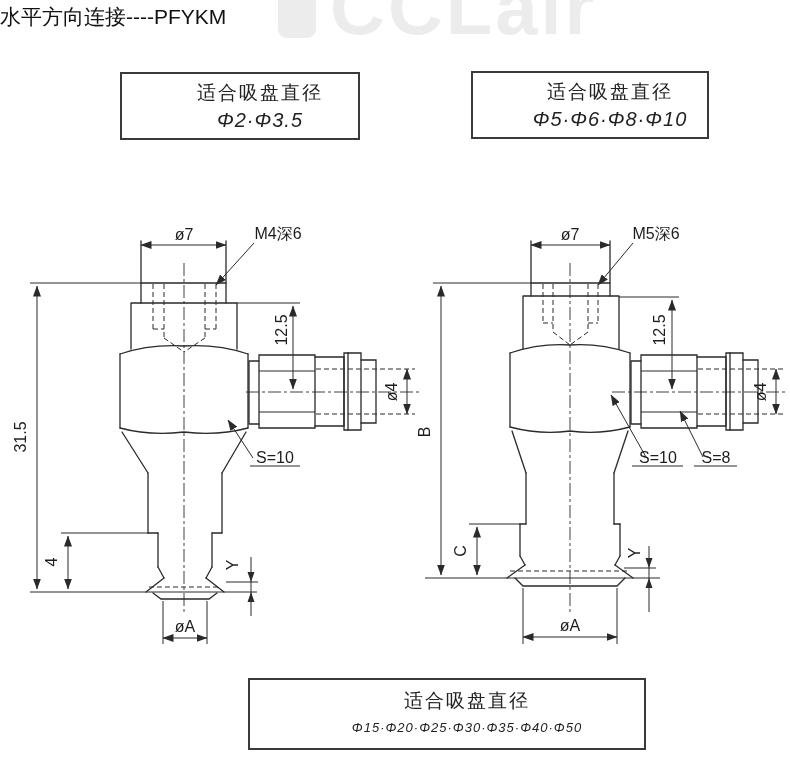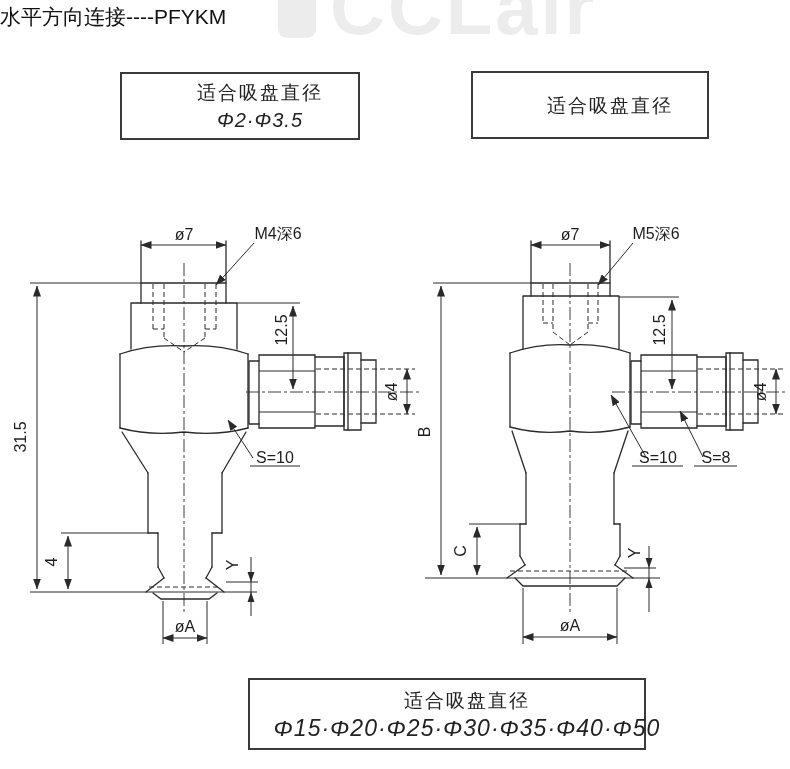--- a/index.html
+++ b/index.html
@@ -14,21 +14,21 @@
   #title{position:absolute;left:0;top:3px;font-size:21px;color:#111;white-space:nowrap;}
   
   .note-box{position:absolute;border:2px solid #3a3a3a;border-radius:0;background:#fff;
             display:flex;flex-direction:column;align-items:center;justify-content:center;
             color:#222;padding-left:40px;}
   #box-left{left:120px;top:72px;width:196px;height:64px;}
   #box-right{left:471px;top:71px;width:194px;height:64px;}
   #box-bottom{left:248px;top:678px;width:354px;height:68px;}
   .note-heading{font-size:19px;letter-spacing:2px;line-height:27px;}
   .note-values{font-size:20px;letter-spacing:1px;line-height:28px;white-space:nowrap;font-style:italic;}
-  #box-bottom .note-values{font-size:23px;}
+  #box-bottom .note-values{font-size:13px;}
   
   #drawing{position:absolute;left:0;top:0;}
   .out{stroke:#2a2a2a;stroke-width:1.3;fill:none;stroke-linecap:round;}
   .thin{stroke:#2a2a2a;stroke-width:1;fill:none;}
   .hid{stroke:#2a2a2a;stroke-width:1;fill:none;stroke-dasharray:5 3;}
   .cl{stroke:#2a2a2a;stroke-width:0.9;fill:none;stroke-dasharray:13 3 3 3;}
   .dim{stroke:#2a2a2a;stroke-width:1;fill:none;}
   .arr{fill:#2a2a2a;stroke:none;}
   text{fill:#1d1d1d;font-family:"Liberation Sans","DejaVu Sans",sans-serif;font-size:16px;}
 </style>
@@ -41,20 +41,21 @@
   <div id="wm-text">CCLair</div>
 
   <div id="title">水平方向连接----PFYKM</div>
 
   <div id="box-left" class="note-box">
     <div class="note-heading">适合吸盘直径</div>
     <div class="note-values">Φ2·Φ3.5</div>
   </div>
   <div id="box-right" class="note-box">
     <div class="note-heading">适合吸盘直径</div>
+    <div class="note-values">Φ5·Φ6·Φ8·Φ10</div>
   </div>
   <div id="box-bottom" class="note-box">
     <div class="note-heading">适合吸盘直径</div>
     <div class="note-values">Φ15·Φ20·Φ25·Φ30·Φ35·Φ40·Φ50</div>
   </div>
 
   <svg id="drawing" width="790" height="769" viewBox="0 0 790 769">
     <defs>
       <marker id="ae" markerWidth="11" markerHeight="8" refX="10.5" refY="4" orient="auto" markerUnits="userSpaceOnUse">
         <path d="M0,0 L11,4 L0,8 Z" class="arr"></path>

